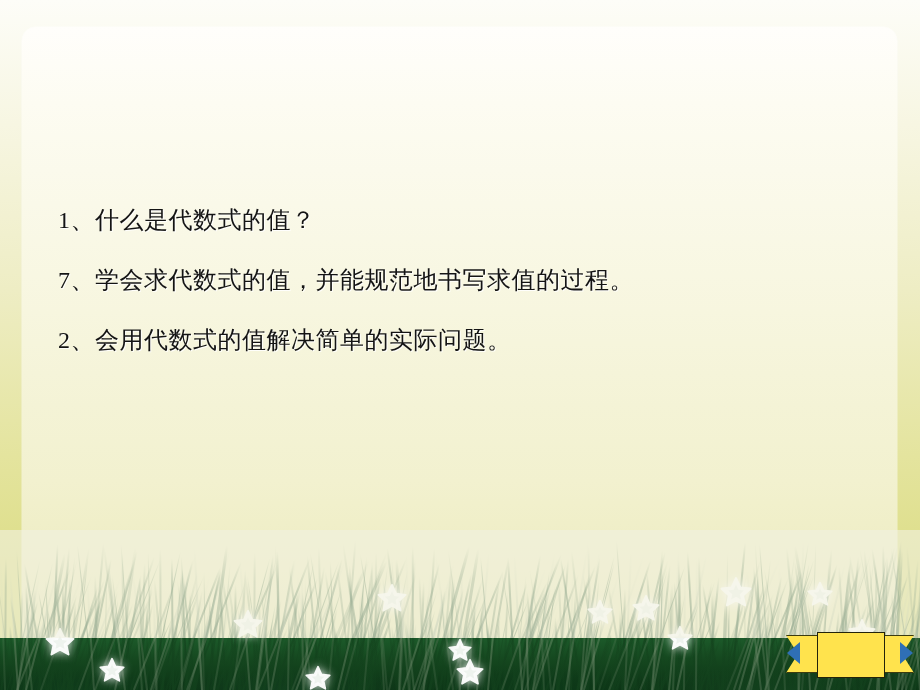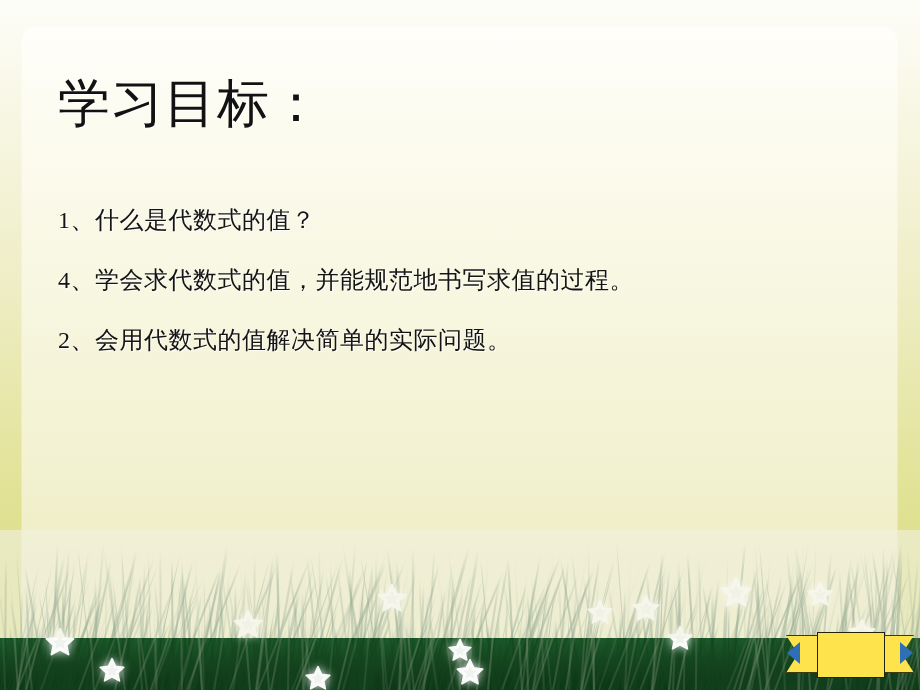--- a/index.html
+++ b/index.html
@@ -972,25 +972,24 @@
             <svg viewBox="0 0 24 24">
               <path d="M12 1.6 L15.2 8.6 L22.8 9.5 L17.2 14.6 L18.8 22 L12 18.2 L5.2 22 L6.8 14.6 L1.2 9.5 L8.8 8.6 Z" fill="#ffffff" stroke="#ffffff" stroke-width="1.6" stroke-linejoin="round" opacity="0.95"></path>
               <path d="M12 6.6 L13.7 10.4 L17.8 10.9 L14.8 13.6 L15.6 17.6 L12 15.6 L8.4 17.6 L9.2 13.6 L6.2 10.9 L10.3 10.4 Z" fill="rgba(225,235,225,0.55)"></path>
             </svg>
           </div>
         </div>
     </div>
     <div id="grass-wash"></div>
   </div>
 
-  <div id="title">学习目标：</div>
 
   <div id="bullets">
     <div class="bullet">1、什么是代数式的值？</div>
-    <div class="bullet">4、学会求代数式的值，并能规范地书写求值的过程。</div>
+    <div class="bullet">7、学会求代数式的值，并能规范地书写求值的过程。</div>
     <div class="bullet">2、会用代数式的值解决简单的实际问题。</div>
   </div>
 
   <div id="nav-ribbon">
     <div class="ribbon-tail left"></div>
     <div class="arrow-blue left"></div>
     <div class="ribbon-tail right"></div>
     <div class="arrow-blue right"></div>
     <div class="ribbon-center"></div>
   </div>

